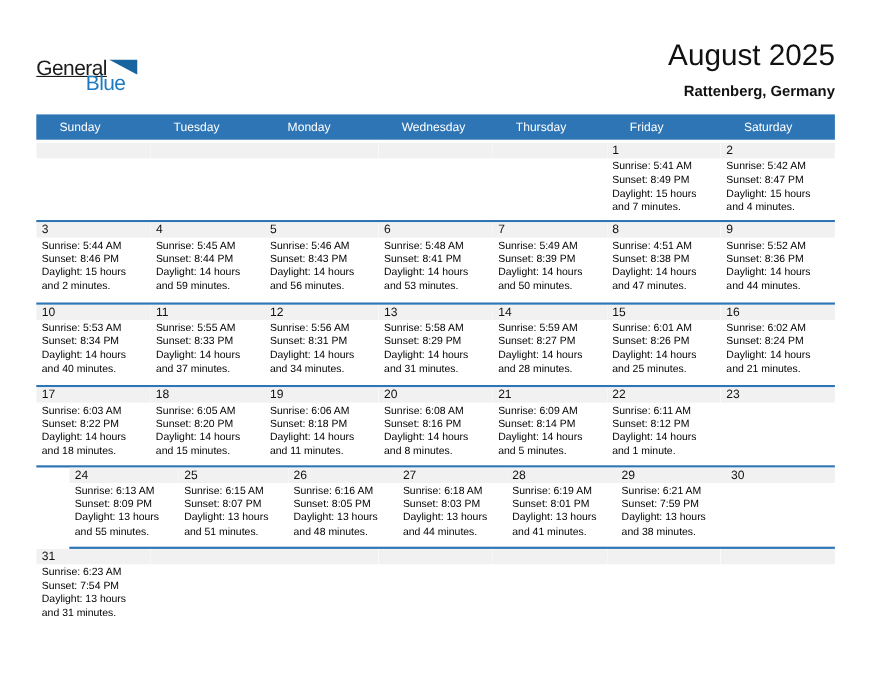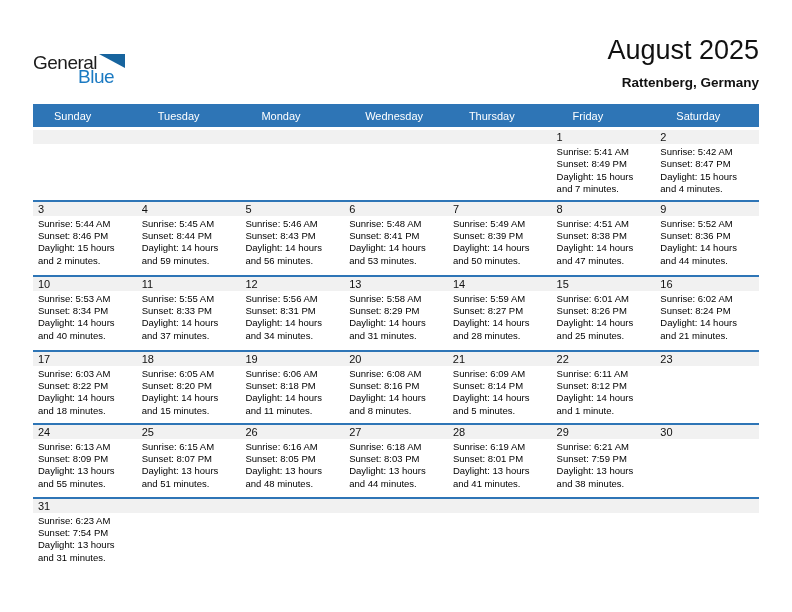--- a/index.html
+++ b/index.html
@@ -8,21 +8,21 @@
     font-family:"Liberation Sans", sans-serif;
     position:relative;overflow:hidden;
     -webkit-font-smoothing:antialiased;
   }
   .page{position:absolute;inset:0;}
 
   
   .logo{position:absolute;left:33px;top:50px;width:120px;height:40px;}
   .logo-general{
     position:absolute;left:0;top:2px;
-    font-size:19px;letter-spacing:-0.5px;color:#1c1c1c;font-weight:400;
+    font-size:19px;letter-spacing:-0.5px;color:#1c1c1c;font-weight:400;text-decoration:underline;
   }
   .logo-triangle{position:absolute;left:66px;top:4px;}
   .logo-blue{
     position:absolute;left:45px;top:16px;
     font-size:19px;letter-spacing:-0.5px;color:#1b7ac2;font-weight:400;
   }
   .title-block{position:absolute;right:33px;top:34px;text-align:right;width:400px;}
   .cal-title{font-size:27px;color:#111;font-weight:400;line-height:32px;}
   .cal-location{font-size:13.5px;color:#111;font-weight:700;margin-top:9px;}
 
@@ -39,21 +39,21 @@
   .day-band{
     height:14px;background:#f1f1f1;font-size:11px;color:#111;
     padding-left:5px;line-height:14px;
   }
   .day-details{
     padding:2px 4px 4px 5px;font-size:9.5px;line-height:12.4px;color:#000;
   }
   .w1{min-height:68px;}
   .w2,.w3{min-height:73px;}
   .w4{min-height:71px;justify-content:center;}
-  .w5{min-height:72px;}
+  .w5{min-height:72px;margin-left:30px;}
   .w6{min-height:88px;}
 </style>
 </head>
 <body>
 
 <div class="page">
 
   <div class="logo">
     <span class="logo-general">General</span>
     <span class="logo-triangle">

